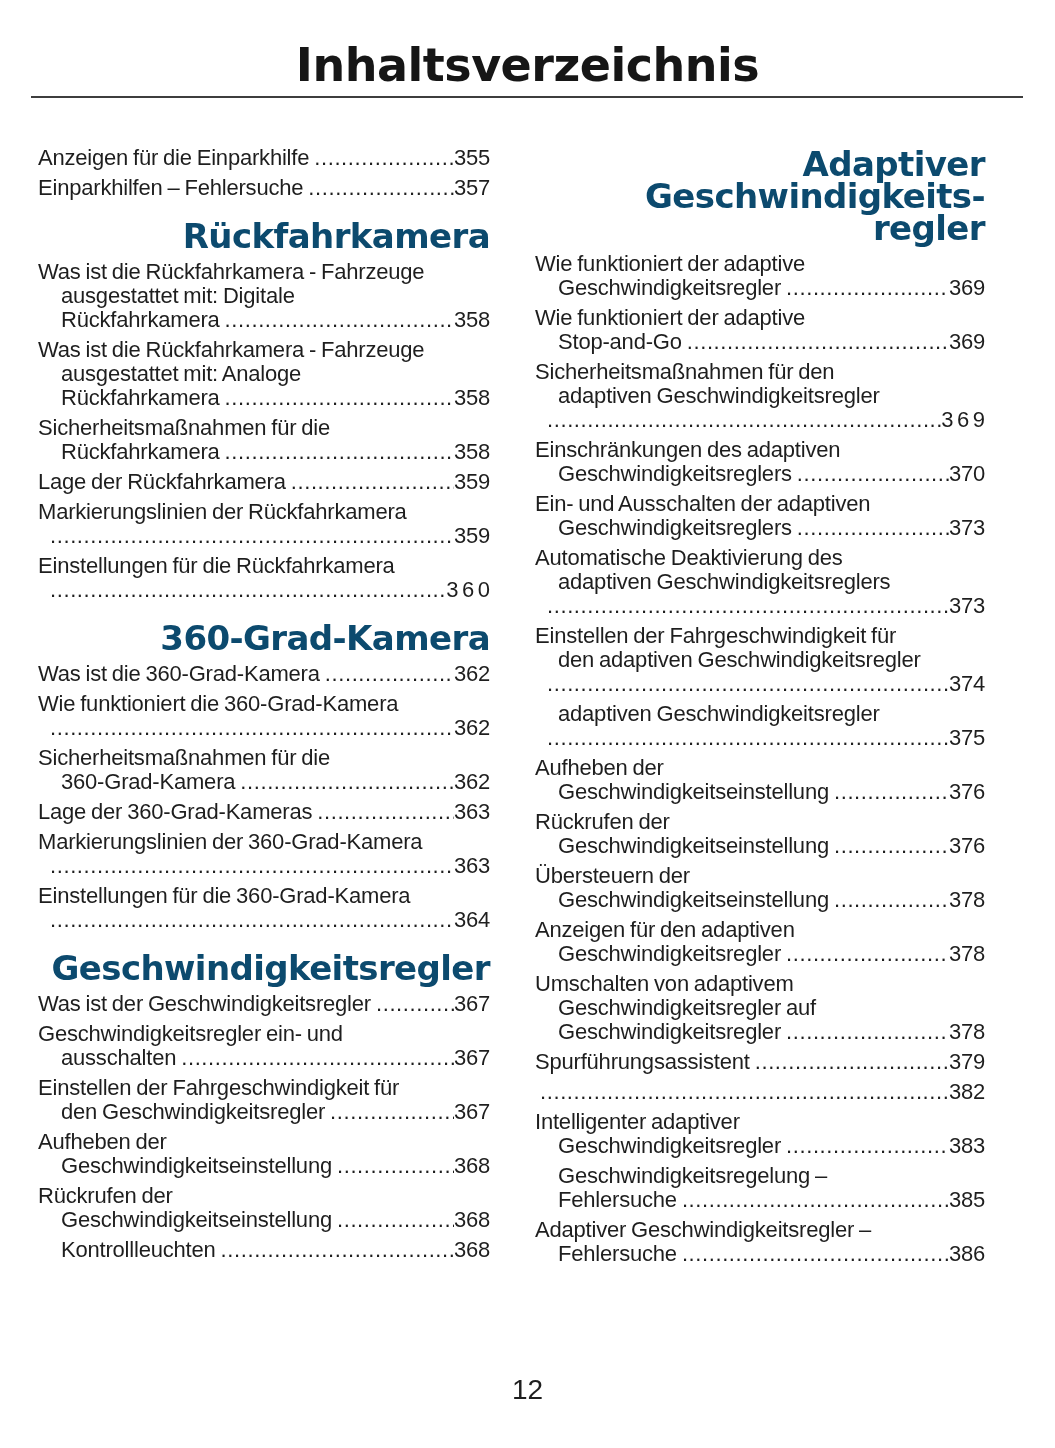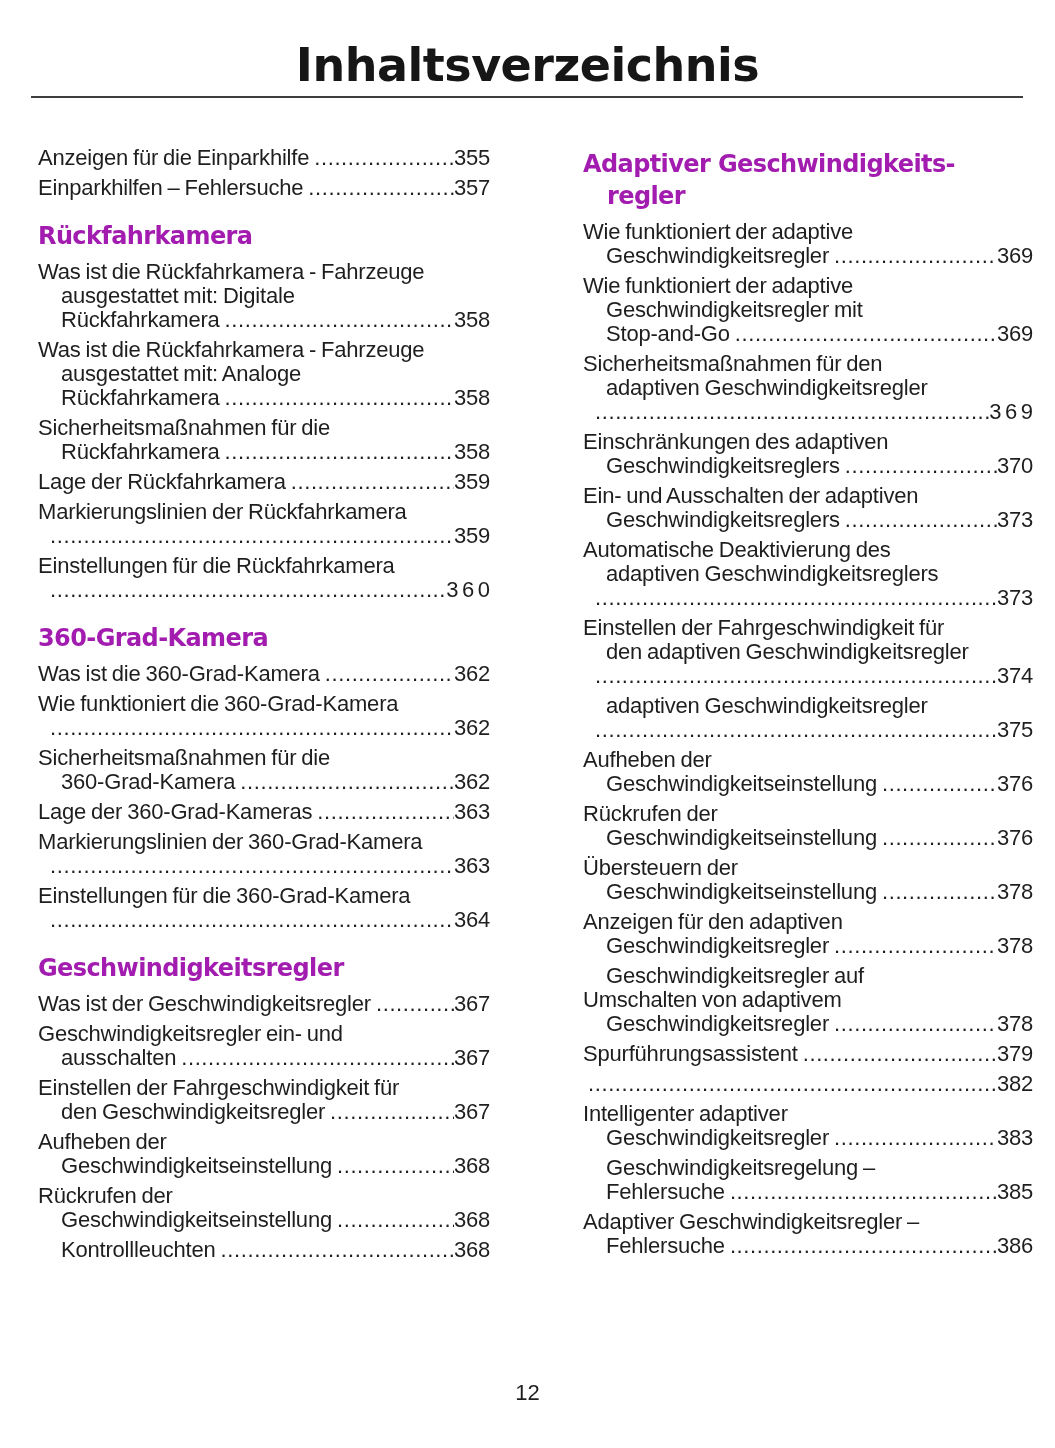--- a/index.html
+++ b/index.html
@@ -7,43 +7,43 @@
     width:1055px;height:1448px;position:relative;background:#ffffff;
     font-family:"Liberation Sans",sans-serif;color:#1e1e1e;
     -webkit-font-smoothing:antialiased;
   }
   .title{
     font-family:"DejaVu Sans",sans-serif;font-weight:bold;
     font-size:46px;line-height:38px;letter-spacing:-0.5px;
     text-align:center;margin:0;padding-top:46px;color:#161616;
   }
   .rule{height:2px;background:#3e3e3e;margin:12px 32px 0 31px;}
-  .columns{display:flex;margin:48px 0 16px 38px;gap:48px;}
+  .columns{display:flex;margin:48px 0 16px 38px;}
   .col{width:452px;flex:0 0 452px;}
   .col + .col{margin-left:45px;flex-basis:450px;width:450px;}
   .heading{
     font-family:"DejaVu Sans",sans-serif;font-weight:bold;
-    font-size:24px;line-height:32px;letter-spacing:-0.6px;
-    margin:20px 0 8px;color:#a21caf;
+    font-size:34px;line-height:32px;letter-spacing:-0.6px;
+    margin:20px 0 8px;color:#0c4a6e;text-align:right;
   }
   .col .heading:first-child{margin-top:2px;}
   .h-cont{margin-left:24px;}
   .entry{font-size:22px;line-height:24px;margin-bottom:6px;letter-spacing:-0.2px;word-spacing:-1px;}
   .line{white-space:nowrap;}
   .indent{margin-left:23px;}
   .row{display:flex;align-items:baseline;}
   .txt{flex:0 0 auto;white-space:nowrap;}
   .leader{flex:1 1 auto;min-width:0;overflow:hidden;white-space:nowrap;margin-left:5px;letter-spacing:0.6px;}
   .leader-only{margin-left:12px;}
   .leader-only .leader{margin-left:0;}
   .page{flex:0 0 auto;}
   .spaced{letter-spacing:3.5px;margin-right:-3.5px;}
   .footer{
     position:absolute;left:0;right:0;bottom:42px;text-align:center;
-    font-size:22px;color:#1e1e1e;
+    font-size:28px;color:#1e1e1e;
   }
 </style>
 </head>
 <body>
 
 <div>
   <h1 class="title">Inhaltsverzeichnis</h1>
   <div class="rule"></div>
 
   <div class="columns">
@@ -216,21 +216,20 @@
         <div class="entry">
           <div class="line">Wie funktioniert der adaptive</div>
           <div class="line indent row">
             <span class="txt">Geschwindigkeitsregler</span>
             <span class="leader">........................................................................................................................................................................................................</span>
             <span class="page">369</span>
           </div>
         </div>
         <div class="entry">
           <div class="line">Wie funktioniert der adaptive</div>
-          <div class="line indent">Geschwindigkeitsregler mit</div>
           <div class="line indent row">
             <span class="txt">Stop-and-Go</span>
             <span class="leader">........................................................................................................................................................................................................</span>
             <span class="page">369</span>
           </div>
         </div>
         <div class="entry">
           <div class="line">Sicherheitsmaßnahmen für den</div>
           <div class="line indent">adaptiven Geschwindigkeitsregler</div>
           <div class="line indent row leader-only">
@@ -303,22 +302,22 @@
         </div>
         <div class="entry">
           <div class="line">Anzeigen für den adaptiven</div>
           <div class="line indent row">
             <span class="txt">Geschwindigkeitsregler</span>
             <span class="leader">........................................................................................................................................................................................................</span>
             <span class="page">378</span>
           </div>
         </div>
         <div class="entry">
+          <div class="line">Umschalten von adaptivem</div>
           <div class="line indent">Geschwindigkeitsregler auf</div>
-          <div class="line">Umschalten von adaptivem</div>
           <div class="line indent row">
             <span class="txt">Geschwindigkeitsregler</span>
             <span class="leader">........................................................................................................................................................................................................</span>
             <span class="page">378</span>
           </div>
         </div>
         <div class="entry">
           <div class="line row">
             <span class="txt">Spurführungsassistent</span>
             <span class="leader">........................................................................................................................................................................................................</span>

